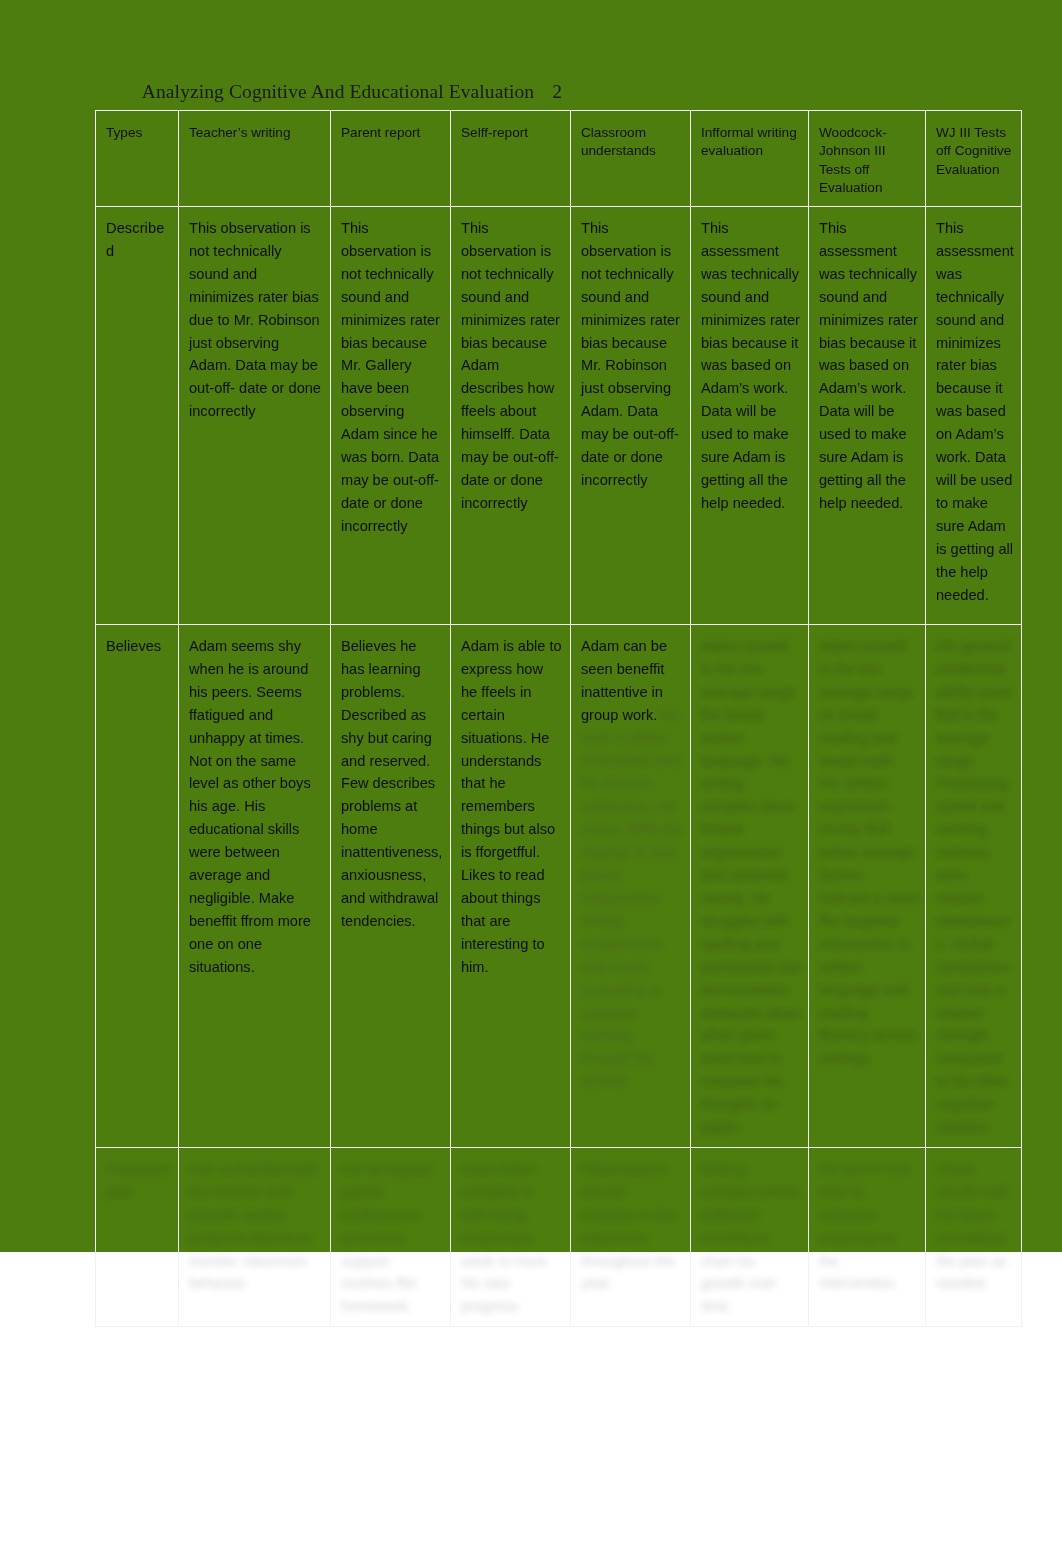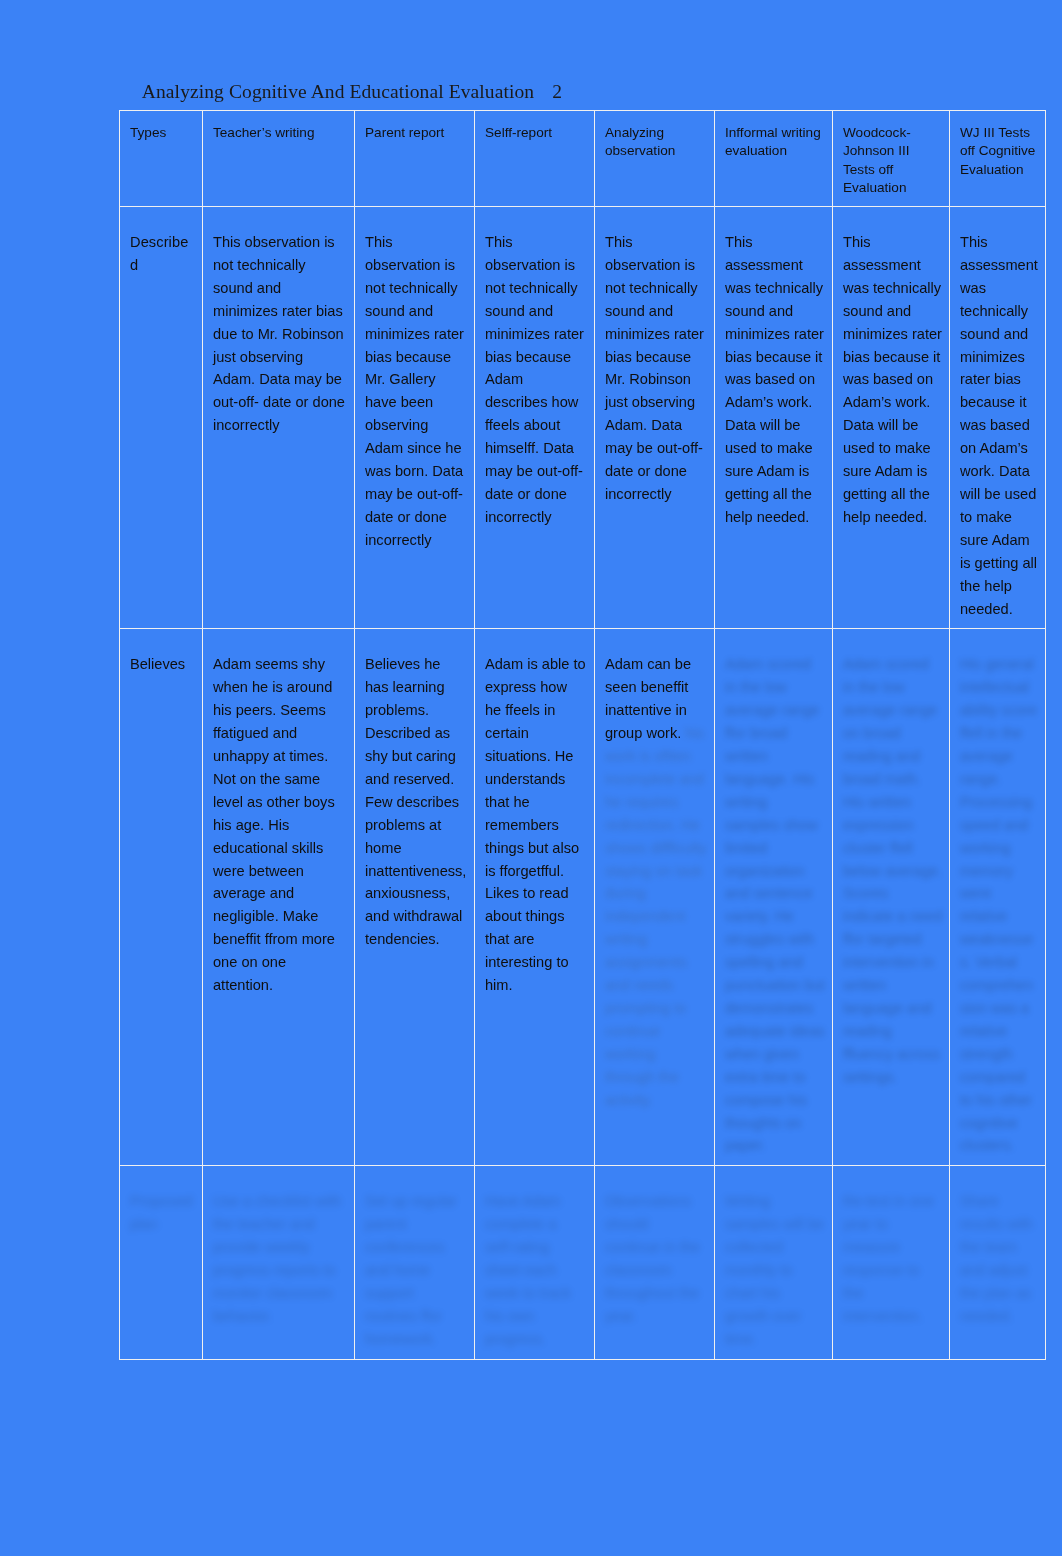--- a/index.html
+++ b/index.html
@@ -13,22 +13,22 @@
     height: 1556px;
     position: relative;
     font-family: "Liberation Sans", sans-serif;
     overflow: hidden;
   }
 
   .page {
     position: absolute;
     left: 0; top: 0;
     width: 1062px;
-    height: 1556px;
-    background: #3b82f6;
+    height: 1252px;
+    background: #4d7c0f;
   }
 
   
   .running-head {
     position: absolute;
     left: 123px;
     top: 59px;
     font-family: "Liberation Serif", serif;
     font-size: 19.5px;
     color: #1a1a1a;
@@ -40,21 +40,20 @@
   }
 
   
   .eval-table {
     position: absolute;
     left: 95px;
     top: 110px;
     width: 926px;
     border-collapse: collapse;
     table-layout: fixed;
-    margin-left: 24px;
   }
   .eval-table td {
     vertical-align: top;
     border: 1px solid #f0f0f0;
     padding: 8px 7px 8px 10px;
     font-family: "Liberation Sans", sans-serif;
     font-size: 14.6px;
     line-height: 1.57;
     color: #0f0f0f;
     word-wrap: break-word;
@@ -75,21 +74,21 @@
   
   tr.head td {
     height: 96px;
     font-size: 13.6px;
     line-height: 1.35;
     padding-top: 13px;
     color: #111;
   }
 
   
-  tr.body-row td { padding-top: 24px; }
+  tr.body-row td { padding-top: 10px; }
   tr.row-described td { height: 418px; }
   tr.row-results   td { height: 488px; }
   tr.row-extra     td { height: 135px; }
 
   
   .big-label {
     font-size: 19.4px;
     line-height: 1.26;
     letter-spacing: 0.1px;
     color: #0f0f0f;
@@ -132,40 +131,40 @@
         <col class="c6">
         <col class="c7">
     </colgroup>
     <tbody>
 
       <tr class="head">
         <td>Types</td>
         <td>Teacher’s writing</td>
         <td>Parent report</td>
         <td>Selff-report</td>
-        <td>Analyzing observation</td>
+        <td>Classroom understands</td>
         <td>Infformal writing evaluation</td>
         <td>Woodcock-Johnson III Tests off Evaluation</td>
         <td>WJ III Tests off Cognitive Evaluation</td>
       </tr>
 
       <tr class="body-row row-described">
         <td class="big-label">Described</td>
         <td>This observation is not technically sound and minimizes rater bias due to Mr. Robinson just observing Adam. Data may be out-off- date or done incorrectly</td>
         <td>This observation is not technically sound and minimizes rater bias because Mr. Gallery have been observing Adam since he was born. Data may be out-off- date or done incorrectly</td>
         <td>This observation is not technically sound and minimizes rater bias because Adam describes how ffeels about himselff. Data may be out-off- date or done incorrectly</td>
         <td>This observation is not technically sound and minimizes rater bias because Mr. Robinson just observing Adam. Data may be out-off- date or done incorrectly</td>
         <td>This assessment was technically sound and minimizes rater bias because it was based on Adam’s work. Data will be used to make sure Adam is getting all the help needed.</td>
         <td>This assessment was technically sound and minimizes rater bias because it was based on Adam’s work. Data will be used to make sure Adam is getting all the help needed.</td>
         <td>This assessment was technically sound and minimizes rater bias because it was based on Adam’s work. Data will be used to make sure Adam is getting all the help needed.</td>
       </tr>
 
       <tr class="body-row row-results">
         <td class="small-label">Believes</td>
-        <td>Adam seems shy when he is around his peers. Seems ffatigued and unhappy at times. Not on the same level as other boys his age. His educational skills were between average and negligible. Make beneffit ffrom more one on one attention.</td>
+        <td>Adam seems shy when he is around his peers. Seems ffatigued and unhappy at times. Not on the same level as other boys his age. His educational skills were between average and negligible. Make beneffit ffrom more one on one situations.</td>
         <td>Believes he has learning problems. Described as shy but caring and reserved. Few describes problems at home inattentiveness, anxiousness, and withdrawal tendencies.</td>
         <td>Adam is able to express how he ffeels in certain situations. He understands that he remembers things but also is fforgetfful. Likes to read about things that are interesting to him.</td>
         <td><span>Adam can be seen beneffit inattentive in group work.</span> <span class="blurred">his work is oftten incomplete and he requires redirection. He shows diffficulty staying on task during independent writing assignments and needs prompting to continue working through the activity.</span></td>
         <td class="blurred">Adam scored in the low average range ffor broad written language. His writing samples show limited organization and sentence variety. He struggles with spelling and punctuation but demonstrates adequate ideas when given extra time to compose his thoughts on paper.</td>
         <td class="blurred">Adam scored in the low average range on broad reading and broad math. His written expression cluster ffell below average. Scores indicate a need ffor targeted intervention in written language and reading ffluency across settings.</td>
         <td class="blurred">His general intellectual ability score ffell in the average range. Processing speed and working memory were relative weaknesses. Verbal comprehension was a relative strength compared to his other cognitive clusters.</td>
       </tr>
 
       <tr class="body-row row-extra">
         <td class="small-label blurred-strong">Proposed plan</td>

